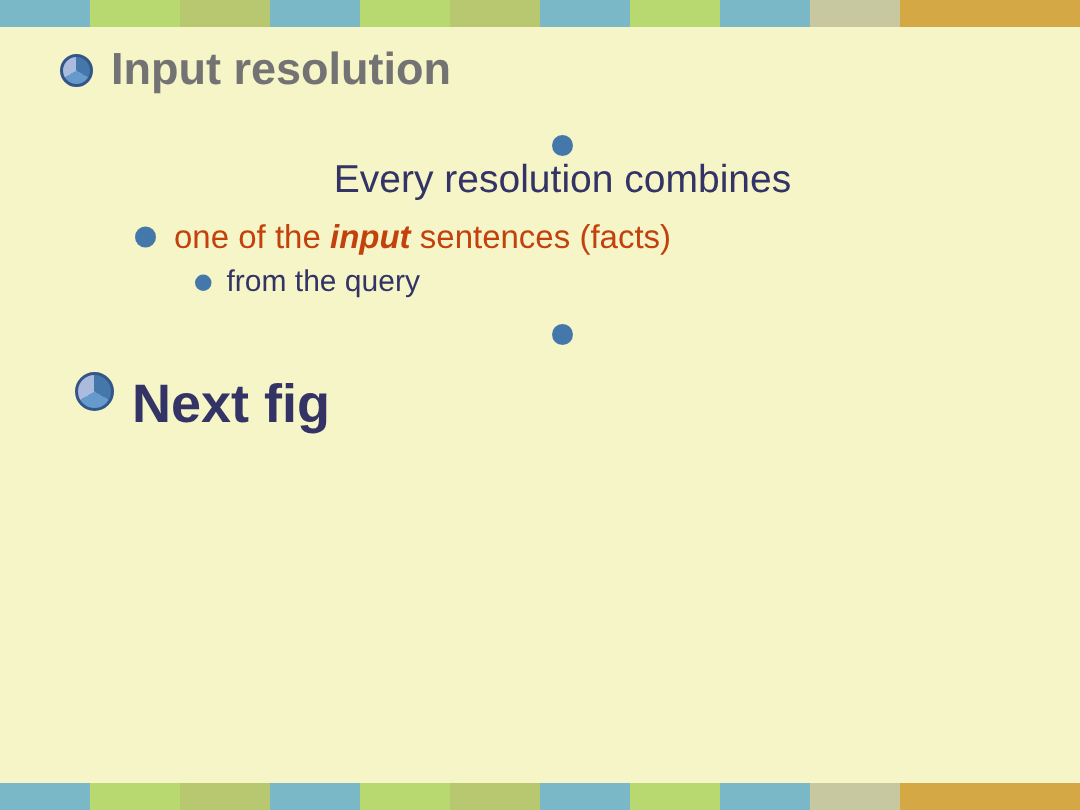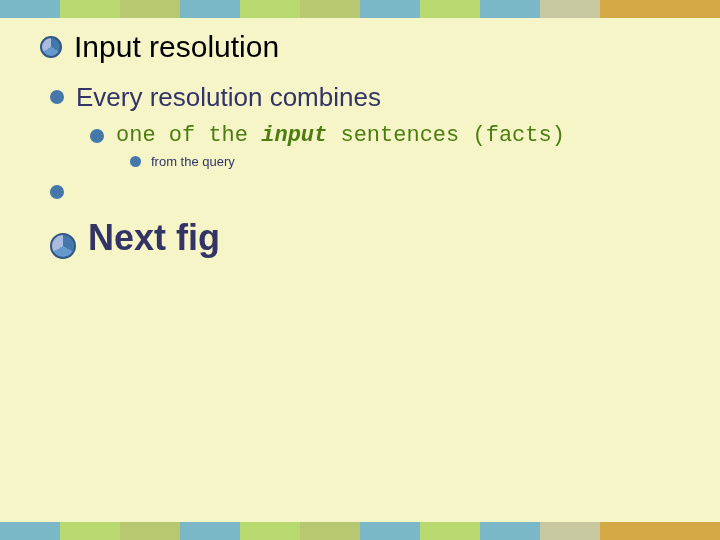--- a/index.html
+++ b/index.html
@@ -48,22 +48,22 @@
 
     .main-title {
       display: flex;
       align-items: center;
       margin-bottom: 18px;
       gap: 12px;
     }
 
     .main-title h1 {
       font-size: 30px;
-      font-weight: normal;
-      color: #000000;
+      font-weight: bold;
+      color: #737373;
     }
 
     
     .bullet-globe {
       width: 22px;
       height: 22px;
       border-radius: 50%;
       background: conic-gradient(#4477aa 0deg 120deg, #6699cc 120deg 240deg, #aabbdd 240deg 360deg);
       border: 2px solid #335588;
       flex-shrink: 0;
@@ -83,67 +83,66 @@
       width: 11px;
       height: 11px;
       border-radius: 50%;
       background: #4477aa;
       flex-shrink: 0;
       display: inline-block;
     }
 
     .level1 {
       display: flex;
-      align-items: flex-start;
-      gap: 12px;
+      align-items: center;
       margin-left: 10px;
       margin-bottom: 10px;
+      flex-direction: column;
     }
 
     .level1-text {
       font-size: 26px;
       color: #333366;
       font-weight: normal;
     }
 
     .level2 {
       display: flex;
       align-items: flex-start;
       gap: 12px;
       margin-left: 50px;
       margin-bottom: 6px;
     }
 
     .level2-text {
       font-size: 22px;
-      color: #4d7c0f;
-      font-family: Liberation Mono, monospace;
+      color: #c2410c;
     }
 
     .level3 {
       display: flex;
       align-items: center;
       gap: 10px;
       margin-left: 90px;
       margin-bottom: 4px;
     }
 
     .level3-text {
-      font-size: 13px;
+      font-size: 20px;
       color: #333366;
     }
 
     em {
       font-style: italic;
       font-weight: bold;
     }
 
     .next-fig-section {
       display: flex;
-      align-items: flex-end;
+      align-items: flex-start;
       gap: 12px;
       margin-top: 18px;
       margin-left: 10px;
     }
 
     .next-fig-text {
       font-size: 36px;
       font-weight: bold;
       color: #333366;
     }

